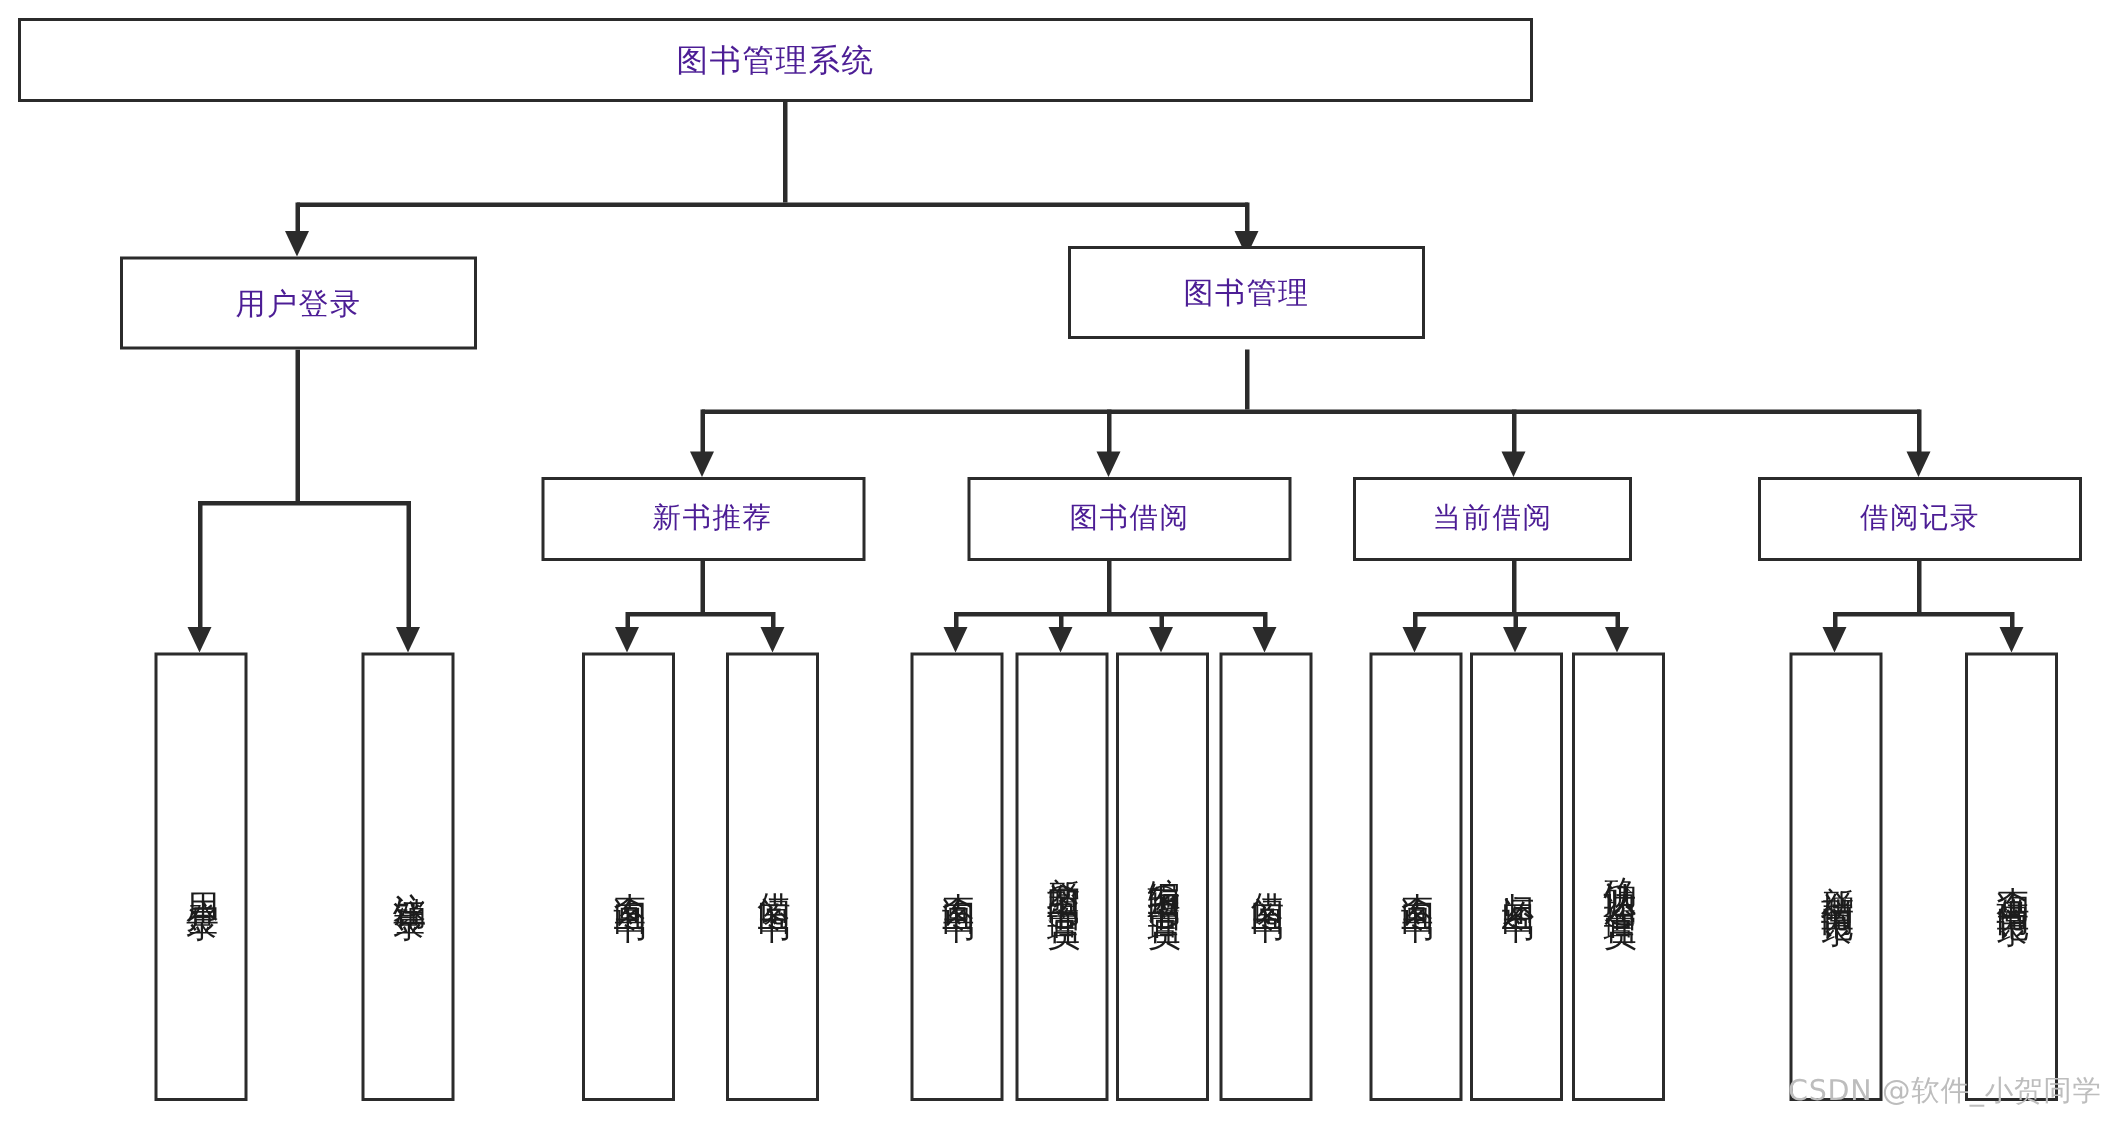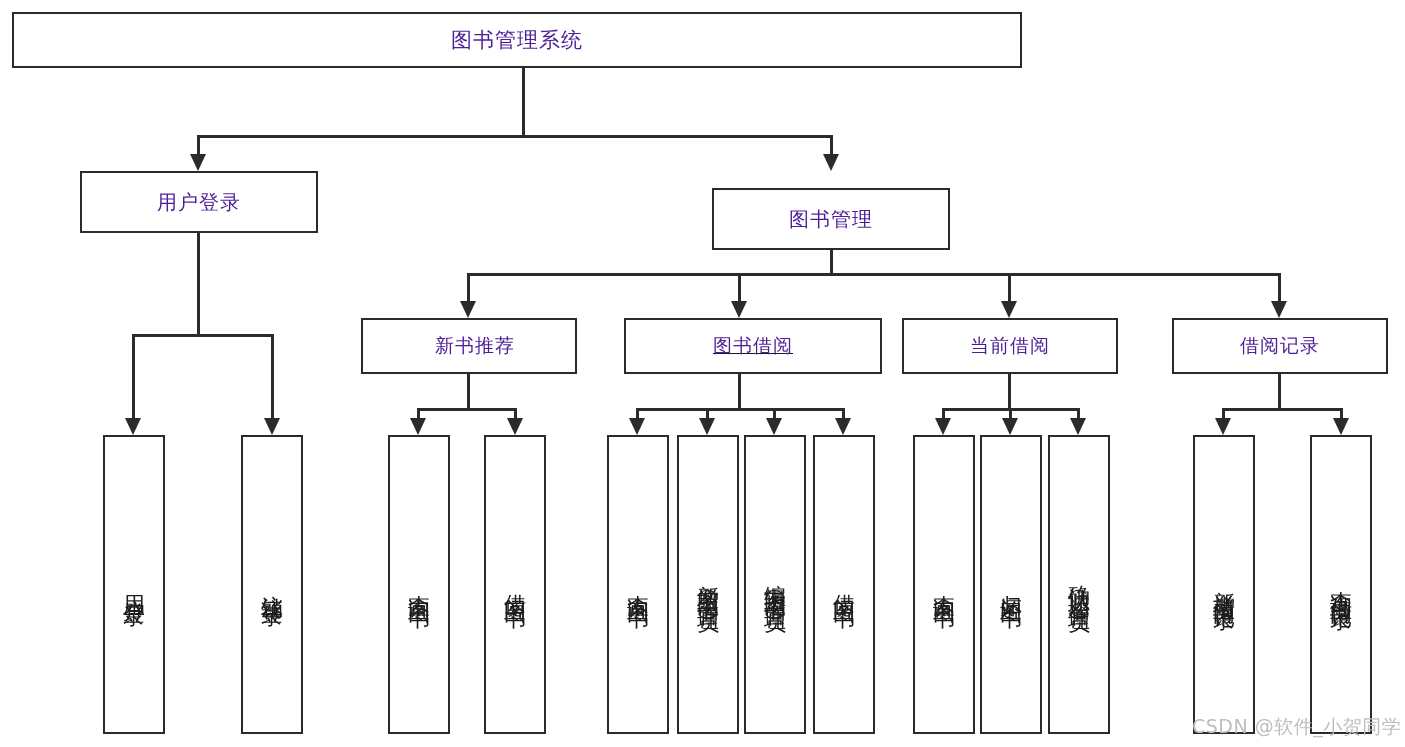--- a/index.html
+++ b/index.html
@@ -142,31 +142,31 @@
       <div class="arrow" style="left: 1333px; top: 418px;"></div>
     </div>
 
   <div class="node root" id="node-root" style="left: 12px; top: 12px; width: 1010px; height: 56px;">
     <span class="node-label">图书管理系统</span>
   </div>
 
   <div class="node level2" id="node-user-login" style="left: 80px; top: 171px; width: 238px; height: 62px;">
     <span class="node-label">用户登录</span>
   </div>
-  <div class="node level2" id="node-book-manage" style="left: 712px; top: 188px; width: 238px; height: 62px;">
+  <div class="node level2" id="node-book-manage" style="left: 712px; top: 164px; width: 238px; height: 62px;">
     <span class="node-label">图书管理</span>
   </div>
 
   <div class="node level3" id="node-new-book-recommend" style="left: 361px; top: 318px; width: 216px; height: 56px; padding-left: 12px;">
     <span class="node-label">新书推荐</span>
   </div>
-  <div class="node level3" id="node-book-borrow" style="left: 624px; top: 318px; width: 258px; height: 56px; text-decoration: underline;">
+  <div class="node level3" id="node-book-borrow" style="left: 645px; top: 318px; width: 216px; height: 56px;">
     <span class="node-label">图书借阅</span>
   </div>
-  <div class="node level3" id="node-current-borrow" style="left: 902px; top: 318px; width: 216px; height: 56px;">
+  <div class="node level3" id="node-current-borrow" style="left: 902px; top: 318px; width: 186px; height: 56px;">
     <span class="node-label">当前借阅</span>
   </div>
   <div class="node level3" id="node-borrow-record" style="left: 1172px; top: 318px; width: 216px; height: 56px;">
     <span class="node-label">借阅记录</span>
   </div>
 
   <div id="leaves-layer">
       <div class="node leaf" style="left: 103px; top: 435px; width: 62px; height: 299px;">
         <span class="node-label">用户登录</span>
       </div>

